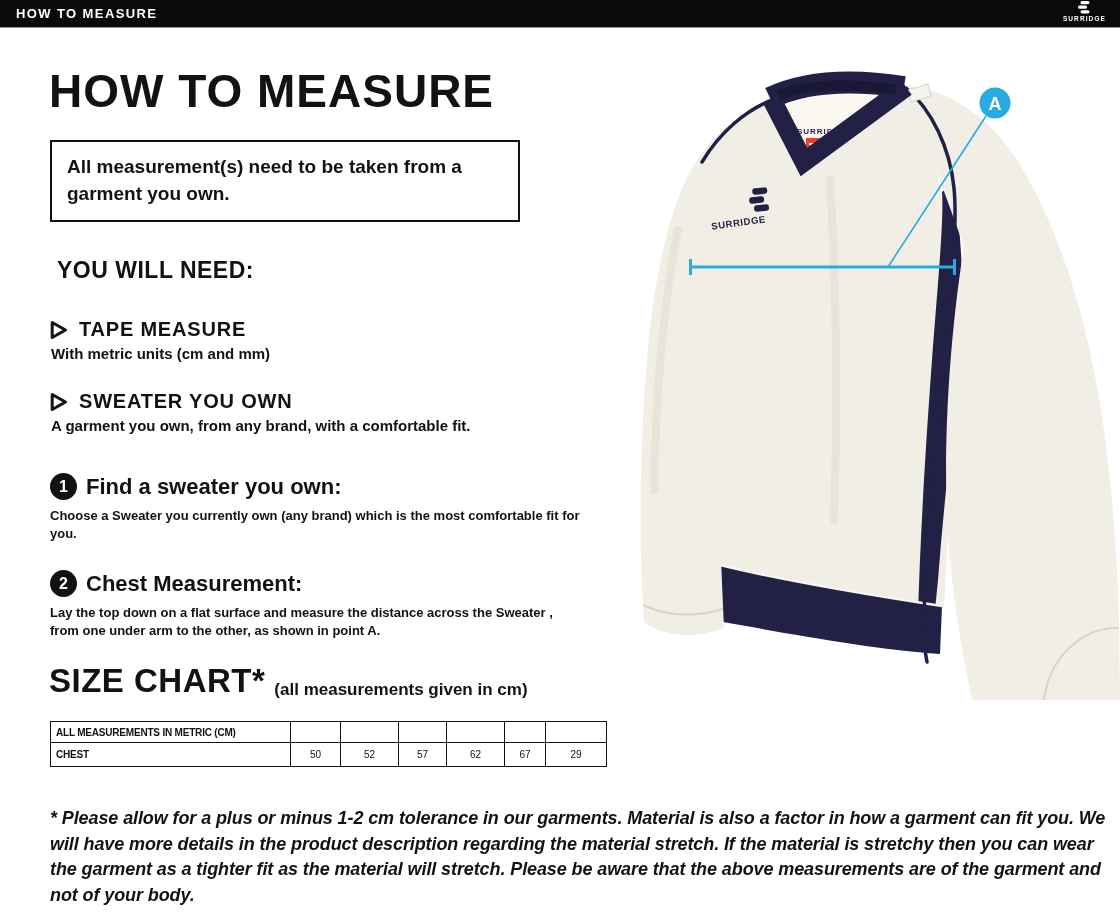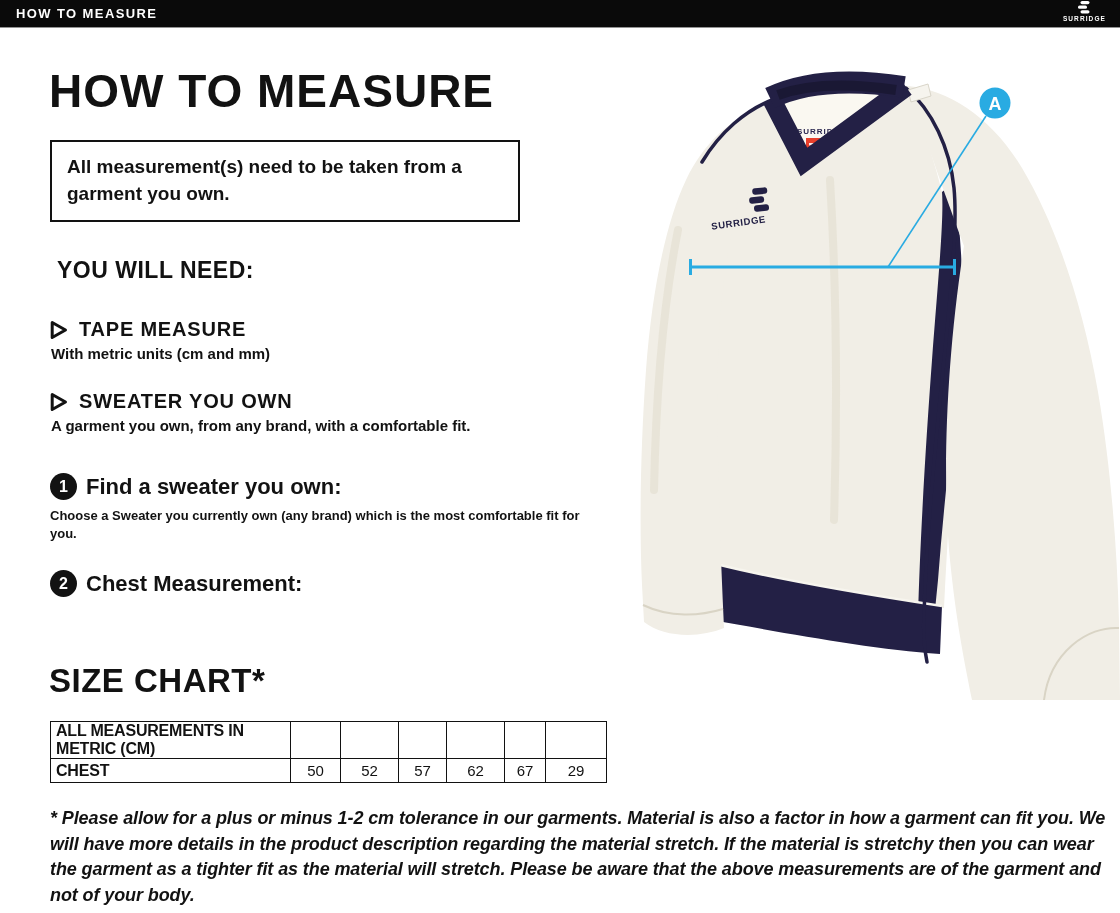--- a/index.html
+++ b/index.html
@@ -35,24 +35,24 @@
 
   .sizechart-head{position:absolute;left:49px;top:662px;display:flex;align-items:flex-end;gap:9px;}
   .sizechart-title{font-size:33px;font-weight:bold;letter-spacing:0.5px;}
   .sizechart-sub{font-size:17px;font-weight:bold;}
 
   
   .size-table{position:absolute;left:50px;top:721px;border-collapse:collapse;table-layout:fixed;}
   .size-table th,.size-table td{border:1.6px solid #121212;padding:0 5px;box-sizing:border-box;}
   .size-table th{font-size:15.5px;font-weight:bold;height:31px;letter-spacing:-0.3px;border-bottom-width:2.5px;}
   .size-table th.first{text-align:left;}
-  .size-table td.row-label{font-size:16px;font-weight:bold;text-align:left;letter-spacing:-0.2px;}
+  .size-table td.row-label{font-size:10px;font-weight:bold;text-align:left;letter-spacing:-0.2px;}
   .size-table tr.metric-row td{height:21px;}
   .size-table tr.chest-row td{height:24px;}
-  .size-table td.val{font-size:15px;text-align:center;font-weight:normal;}
+  .size-table td.val{font-size:10px;text-align:center;font-weight:normal;}
 
   .disclaimer{position:absolute;left:50px;top:806px;width:1056px;margin:0;
               font-size:18px;font-weight:bold;font-style:italic;line-height:1.43;letter-spacing:-0.1px;}
 
   
   .sweater-svg{position:absolute;left:620px;top:60px;}
   .cream{fill:#f1eee6;}
   .cream-light{fill:#faf8f1;}
   .navy{fill:#232045;}
   .navy-fill rect{fill:#232045;}
@@ -121,24 +121,26 @@
       <span class="step-title">Find a sweater you own:</span>
     </div>
     <p class="step-desc">Choose a Sweater you currently own (any brand) which is the most comfortable fit for you.</p>
   </div>
 
   <div class="step" id="step1">
     <div class="step-row">
       <span class="badge">2</span>
       <span class="step-title">Chest Measurement:</span>
     </div>
+    <p class="step-desc">Lay the top down on a flat surface and measure the distance across the Sweater , from one under arm to the other, as shown in point A.</p>
   </div>
 
   <div class="sizechart-head">
     <span class="sizechart-title">SIZE CHART*</span>
+    <span class="sizechart-sub">(all measurements given in cm)</span>
   </div>
 
   <table class="size-table">
     <colgroup>
       <col style="width:240px">
         <col style="width:50px">
         <col style="width:58px">
         <col style="width:48px">
       <col style="width:58px">
         <col style="width:41px">

